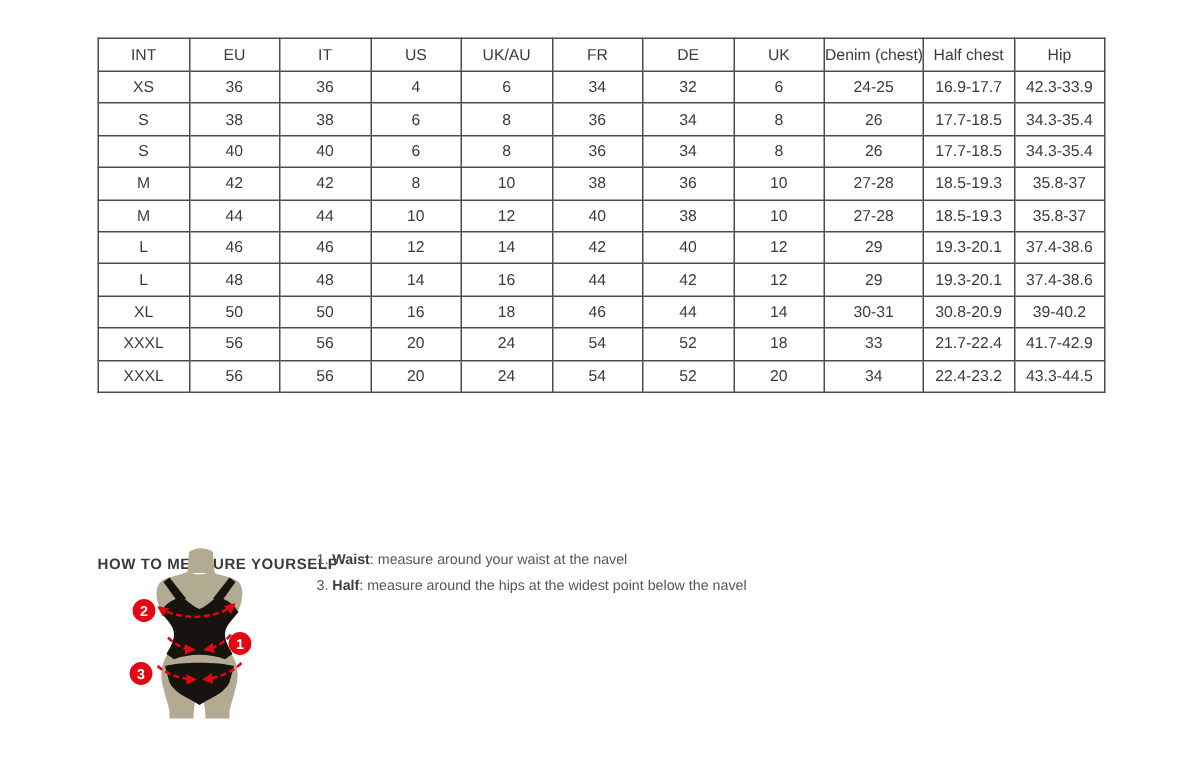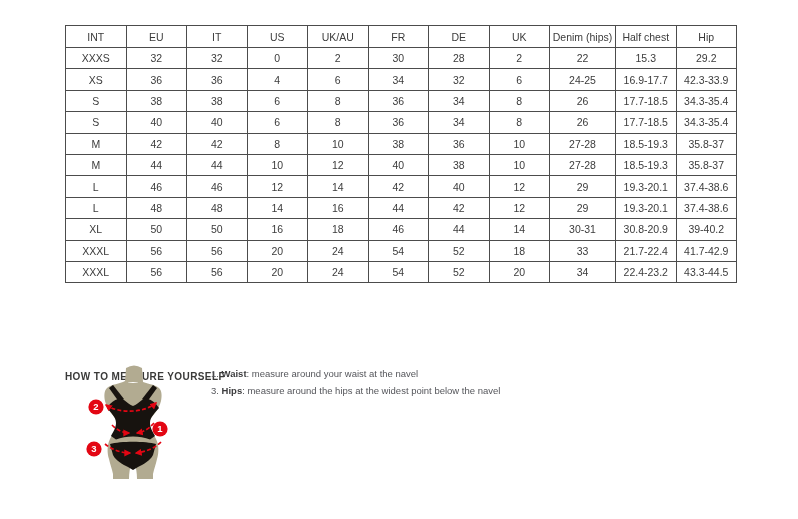--- a/index.html
+++ b/index.html
@@ -78,39 +78,26 @@
     <thead>
       <tr>
           <th>INT</th>
           <th>EU</th>
           <th>IT</th>
           <th>US</th>
           <th>UK/AU</th>
           <th>FR</th>
           <th>DE</th>
           <th>UK</th>
-          <th>Denim (hips)</th>
+          <th>Denim (chest)</th>
           <th>Half chest</th>
           <th>Hip</th>
         </tr>
     </thead>
     <tbody>
-        <tr>
-          <td>XXXS</td>
-          <td>32</td>
-          <td>32</td>
-          <td>0</td>
-          <td>2</td>
-          <td>30</td>
-          <td>28</td>
-          <td>2</td>
-          <td>22</td>
-          <td>15.3</td>
-          <td>29.2</td>
-        </tr>
         <tr>
           <td>XS</td>
           <td>36</td>
           <td>36</td>
           <td>4</td>
           <td>6</td>
           <td>34</td>
           <td>32</td>
           <td>6</td>
           <td>24-25</td>
@@ -296,16 +283,16 @@
       </g>
       <g>
         <circle cx="14" cy="84" r="7.6" fill="#e30613"></circle>
         <text x="14" y="87.4" fill="#ffffff">3</text>
       </g>
     </g>
   </svg>
 
   <div class="measure-steps">
     <div class="measure-step"><span>1.</span> <span class="term">Waist</span><span>: measure around your waist at the navel</span></div>
-    <div class="measure-step"><span>3.</span> <span class="term">Hips</span><span>: measure around the hips at the widest point below the navel</span></div>
+    <div class="measure-step"><span>3.</span> <span class="term">Half</span><span>: measure around the hips at the widest point below the navel</span></div>
   </div>
 
 </div>
 
 </body></html>

